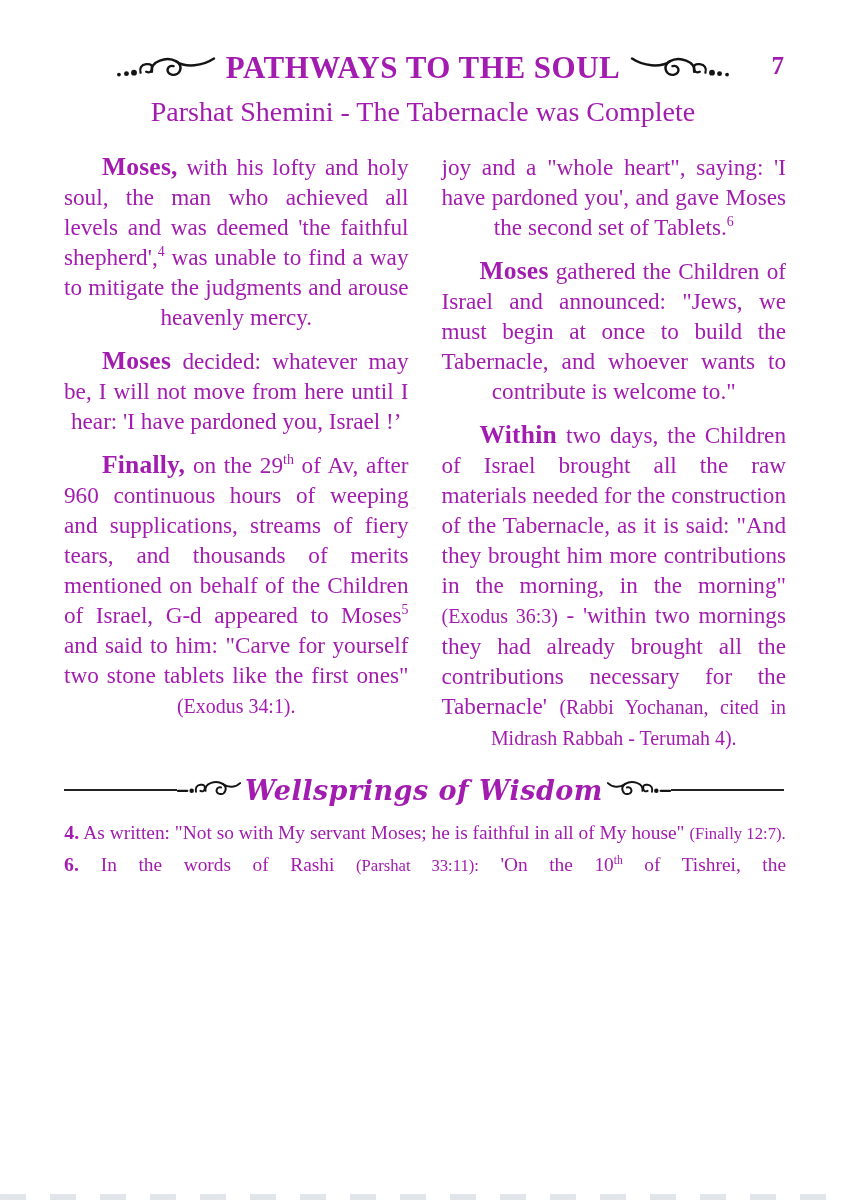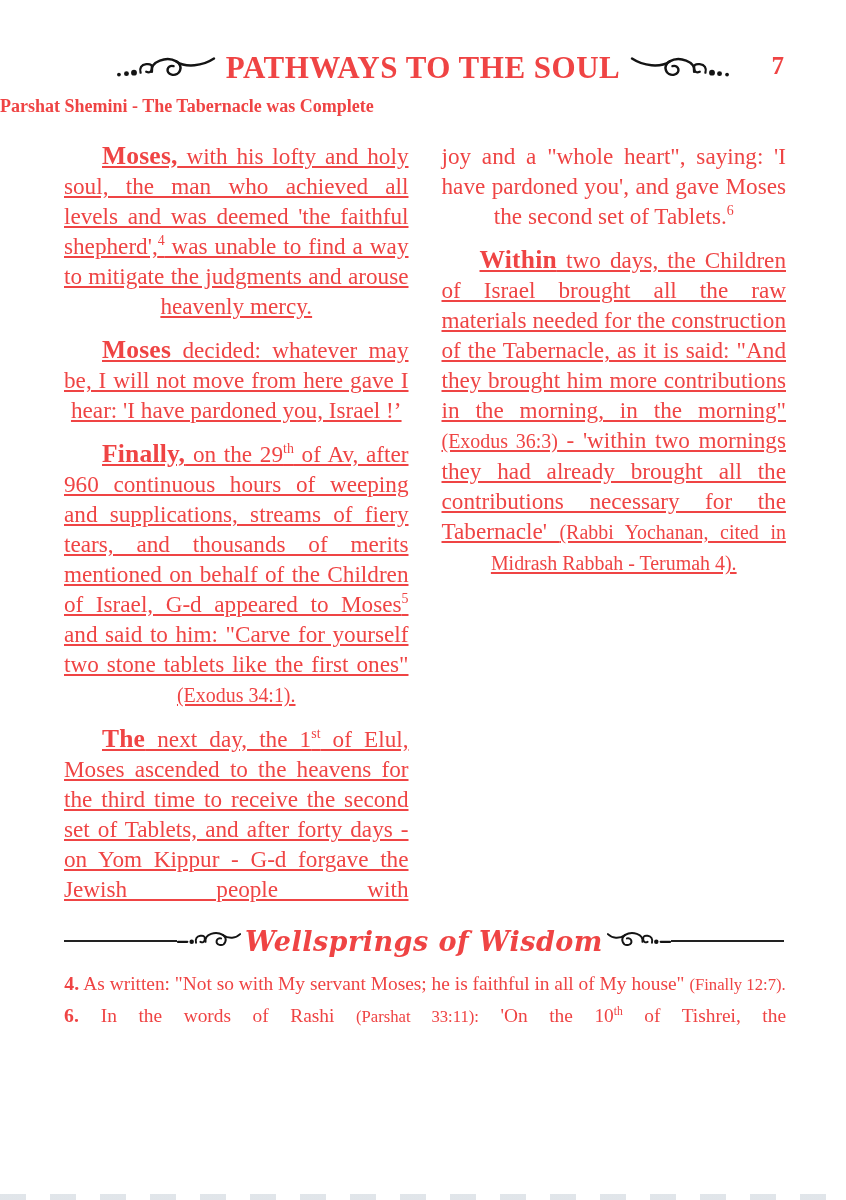--- a/index.html
+++ b/index.html
@@ -1,21 +1,21 @@
 <!DOCTYPE html>
 <html><head>
 <meta charset="utf-8">
 <style>
   html,body{margin:0;padding:0;background:#e8e8e8;}
   .page{
     position:relative;
     width:846px;height:1200px;
     margin:0 auto;
     background:#ffffff;
-    color:#ef4444;
+    color:#a21caf;
     font-family:"Liberation Serif","DejaVu Serif",serif;
     overflow:hidden;
   }
   
   .header{position:relative;padding-top:46px;}
   .header-row{
     display:flex;align-items:center;justify-content:center;
     height:44px;
   }
   .fl{width:104px;height:32px;margin:0 8px;flex:0 0 auto;}
@@ -23,35 +23,35 @@
   .fl.mirror svg{transform:scaleX(-1);}
   .title{
     font-size:31px;font-weight:700;letter-spacing:.5px;
     margin:0;white-space:nowrap;
   }
   .page-number{
     position:absolute;right:62px;top:52px;
     font-size:25px;font-weight:700;
   }
   .subtitle{
-    font-size:18px;font-weight:700;
+    text-align:center;font-size:28px;font-weight:400;
     margin:6px 0 0 0;
   }
   
   .columns{
     display:flex;gap:33px;
     padding:24px 60px 0 64px;
   }
   .col{flex:1;min-width:0;}
   .para{
     font-size:23.2px;line-height:30px;
     text-align:justify;text-align-last:auto;
     margin:0 0 14px 0;
   }
-  .para.indent{text-indent:38px;text-decoration:underline;}
+  .para.indent{text-indent:38px;}
   .para.lc{text-align-last:center;}
   .para.lj{text-align-last:justify;}
   .seg-lead{font-weight:700;font-size:1.1em;letter-spacing:.2px;}
   .seg-sup{vertical-align:super;font-size:.6em;line-height:0;}
   .seg-cite{font-size:.86em;}
   
   .divider{
     display:flex;align-items:center;
     margin:6px 62px 8px 64px;height:34px;
   }
@@ -114,26 +114,26 @@
         </svg>
       </span>
     </div>
     <span class="page-number">7</span>
     <h2 class="subtitle">Parshat Shemini - The Tabernacle was Complete</h2>
   </div>
 
   <div class="columns">
     <div class="col">
       <p class="para indent lc"><span class="seg-lead">Moses,</span><span class="seg-t"> with his lofty and holy soul, the man who achieved all levels and was deemed 'the faithful shepherd',</span><span class="seg-sup">4</span><span class="seg-t"> was unable to find a way to mitigate the judgments and arouse heavenly mercy.</span></p>
-      <p class="para indent lc"><span class="seg-lead">Moses</span><span class="seg-t"> decided: whatever may be, I will not move from here gave I hear: 'I have pardoned you, Israel !’</span></p>
+      <p class="para indent lc"><span class="seg-lead">Moses</span><span class="seg-t"> decided: whatever may be, I will not move from here until I hear: 'I have pardoned you, Israel !’</span></p>
       <p class="para indent lc"><span class="seg-lead">Finally,</span><span class="seg-t"> on the 29</span><span class="seg-sup">th</span><span class="seg-t"> of Av, after 960 continuous hours of weeping and supplications, streams of fiery tears, and thousands of merits mentioned on behalf of the Children of Israel, G-d appeared to Moses</span><span class="seg-sup">5</span><span class="seg-t"> and said to him: "Carve for yourself two stone tablets like the first ones" </span><span class="seg-cite">(Exodus 34:1).</span></p>
-      <p class="para indent lj"><span class="seg-lead">The</span><span class="seg-t"> next day, the 1</span><span class="seg-sup">st</span><span class="seg-t"> of Elul, Moses ascended to the heavens for the third time to receive the second set of Tablets, and after forty days - on Yom Kippur - G-d forgave the Jewish people with</span></p>
     </div>
     <div class="col">
       <p class="para lc"><span class="seg-t">joy and a "whole heart", saying: 'I have pardoned you', and gave Moses the second set of Tablets.</span><span class="seg-sup">6</span></p>
+      <p class="para indent lc"><span class="seg-lead">Moses</span><span class="seg-t"> gathered the Children of Israel and announced: "Jews, we must begin at once to build the Tabernacle, and whoever wants to contribute is welcome to."</span></p>
       <p class="para indent lc"><span class="seg-lead">Within</span><span class="seg-t"> two days, the Children of Israel brought all the raw materials needed for the construction of the Tabernacle, as it is said: "And they brought him more contributions in the morning, in the morning" </span><span class="seg-cite">(Exodus 36:3)</span><span class="seg-t"> - 'within two mornings they had already brought all the contributions necessary for the Tabernacle' </span><span class="seg-cite">(Rabbi Yochanan, cited in Midrash Rabbah - Terumah 4).</span></p>
     </div>
   </div>
 
   <div class="divider">
     <span class="rule"></span>
     <span class="div-fl">
       <svg viewBox="0 0 74 28" fill="none" stroke="#141414" stroke-linecap="round">
         <path d="M1 15 H12" stroke-width="2.4"></path>
         <circle cx="17" cy="15" r="2.6" fill="#141414" stroke="none"></circle>

